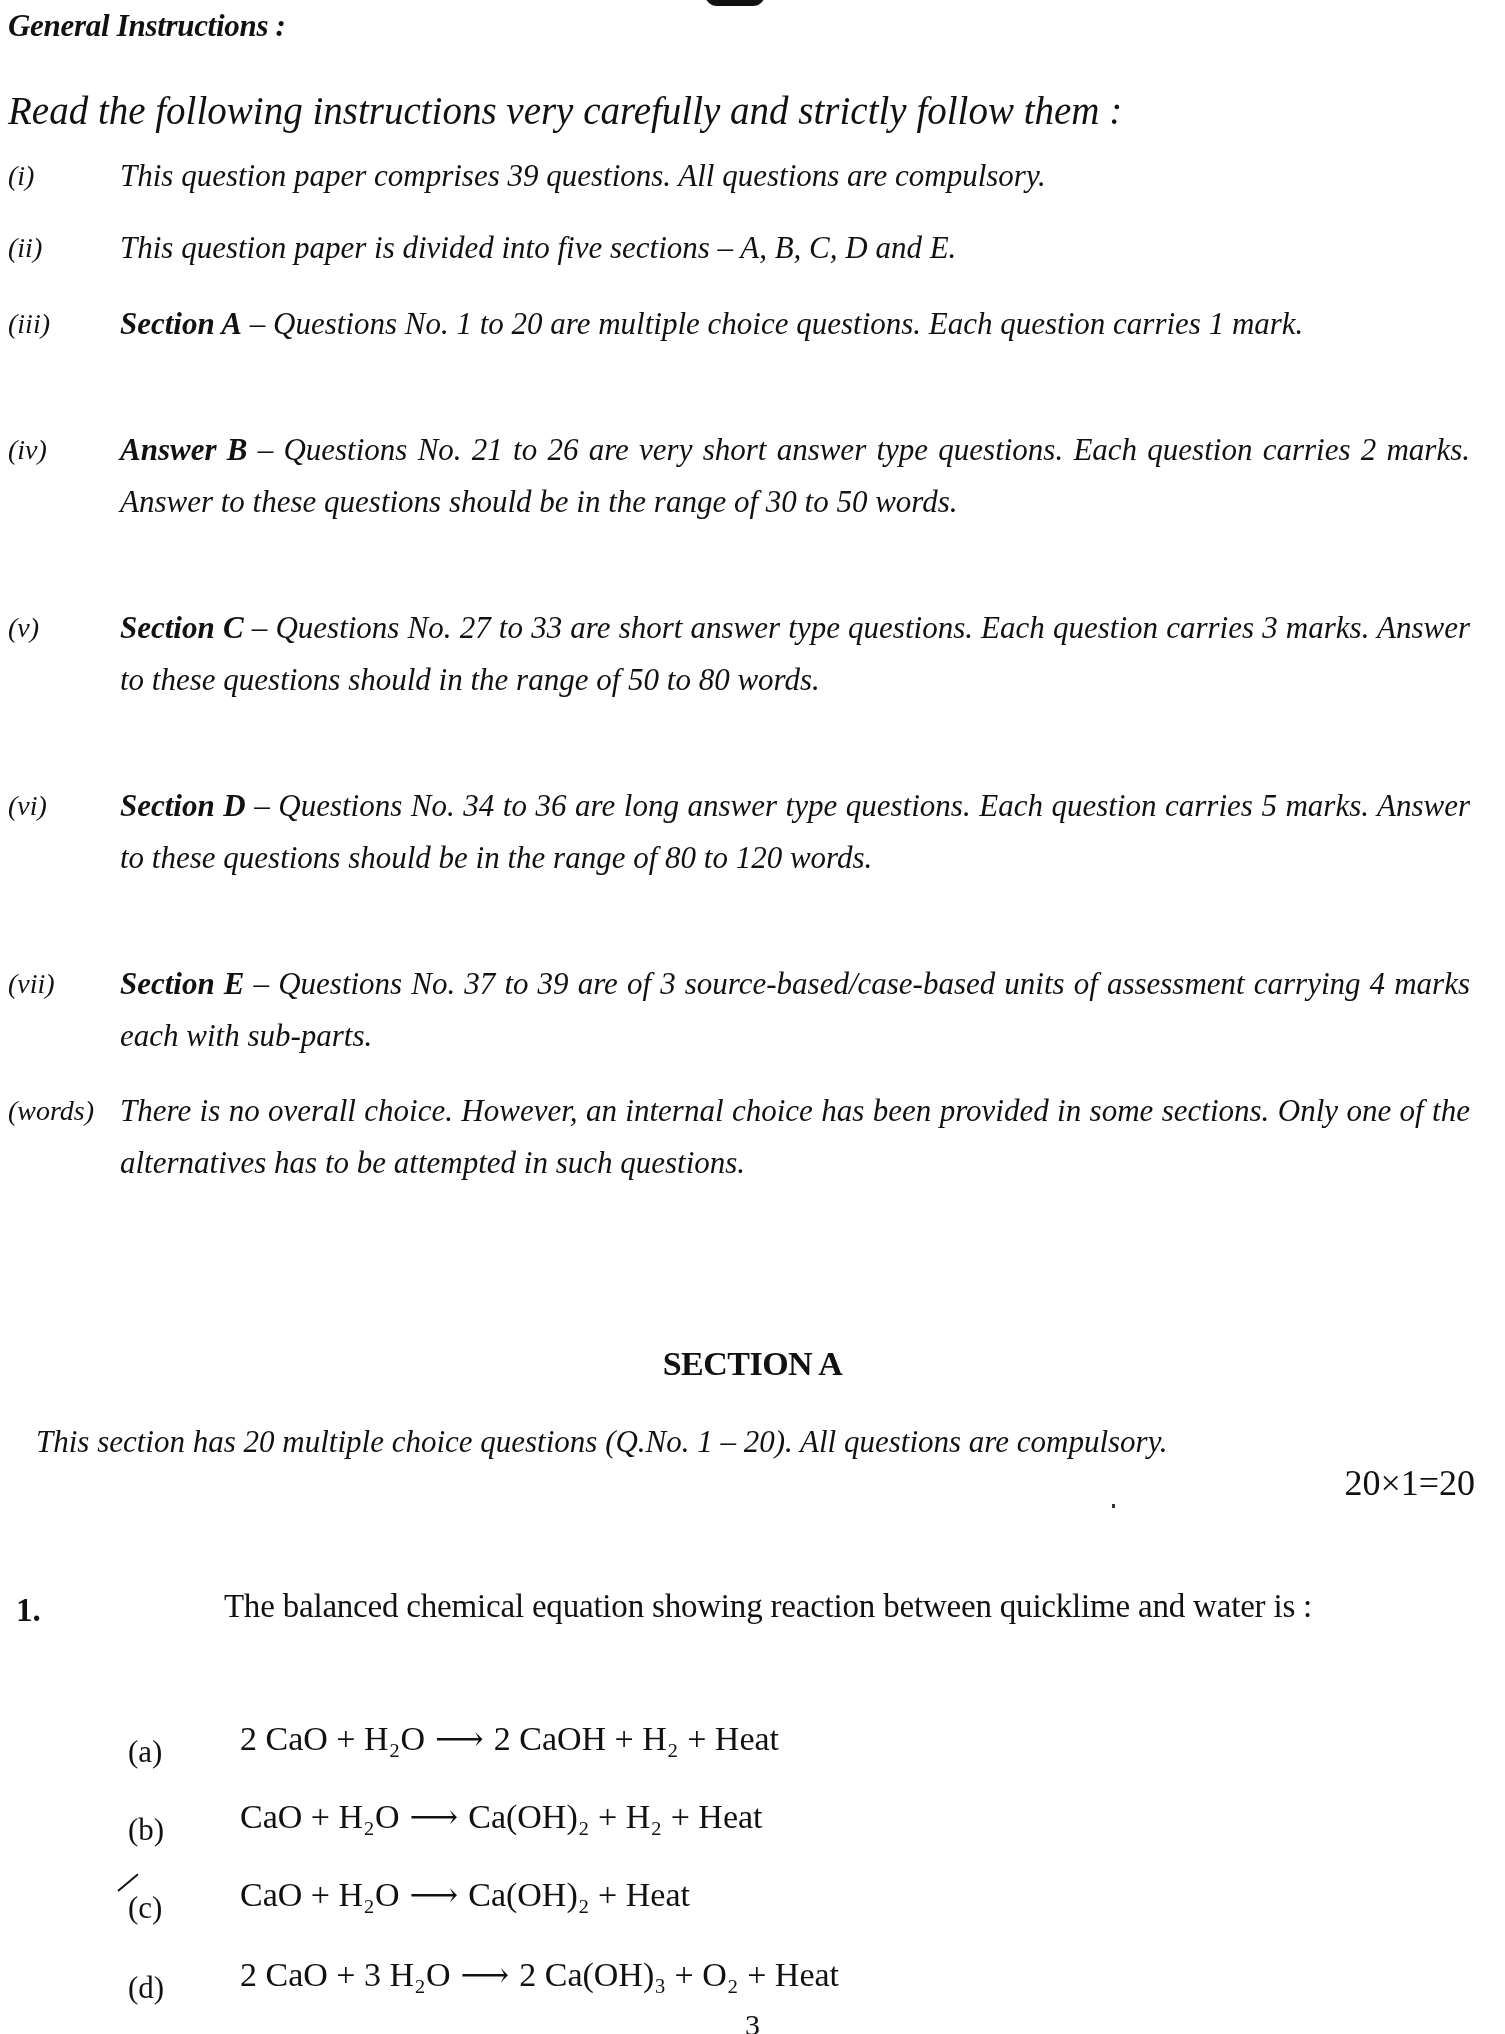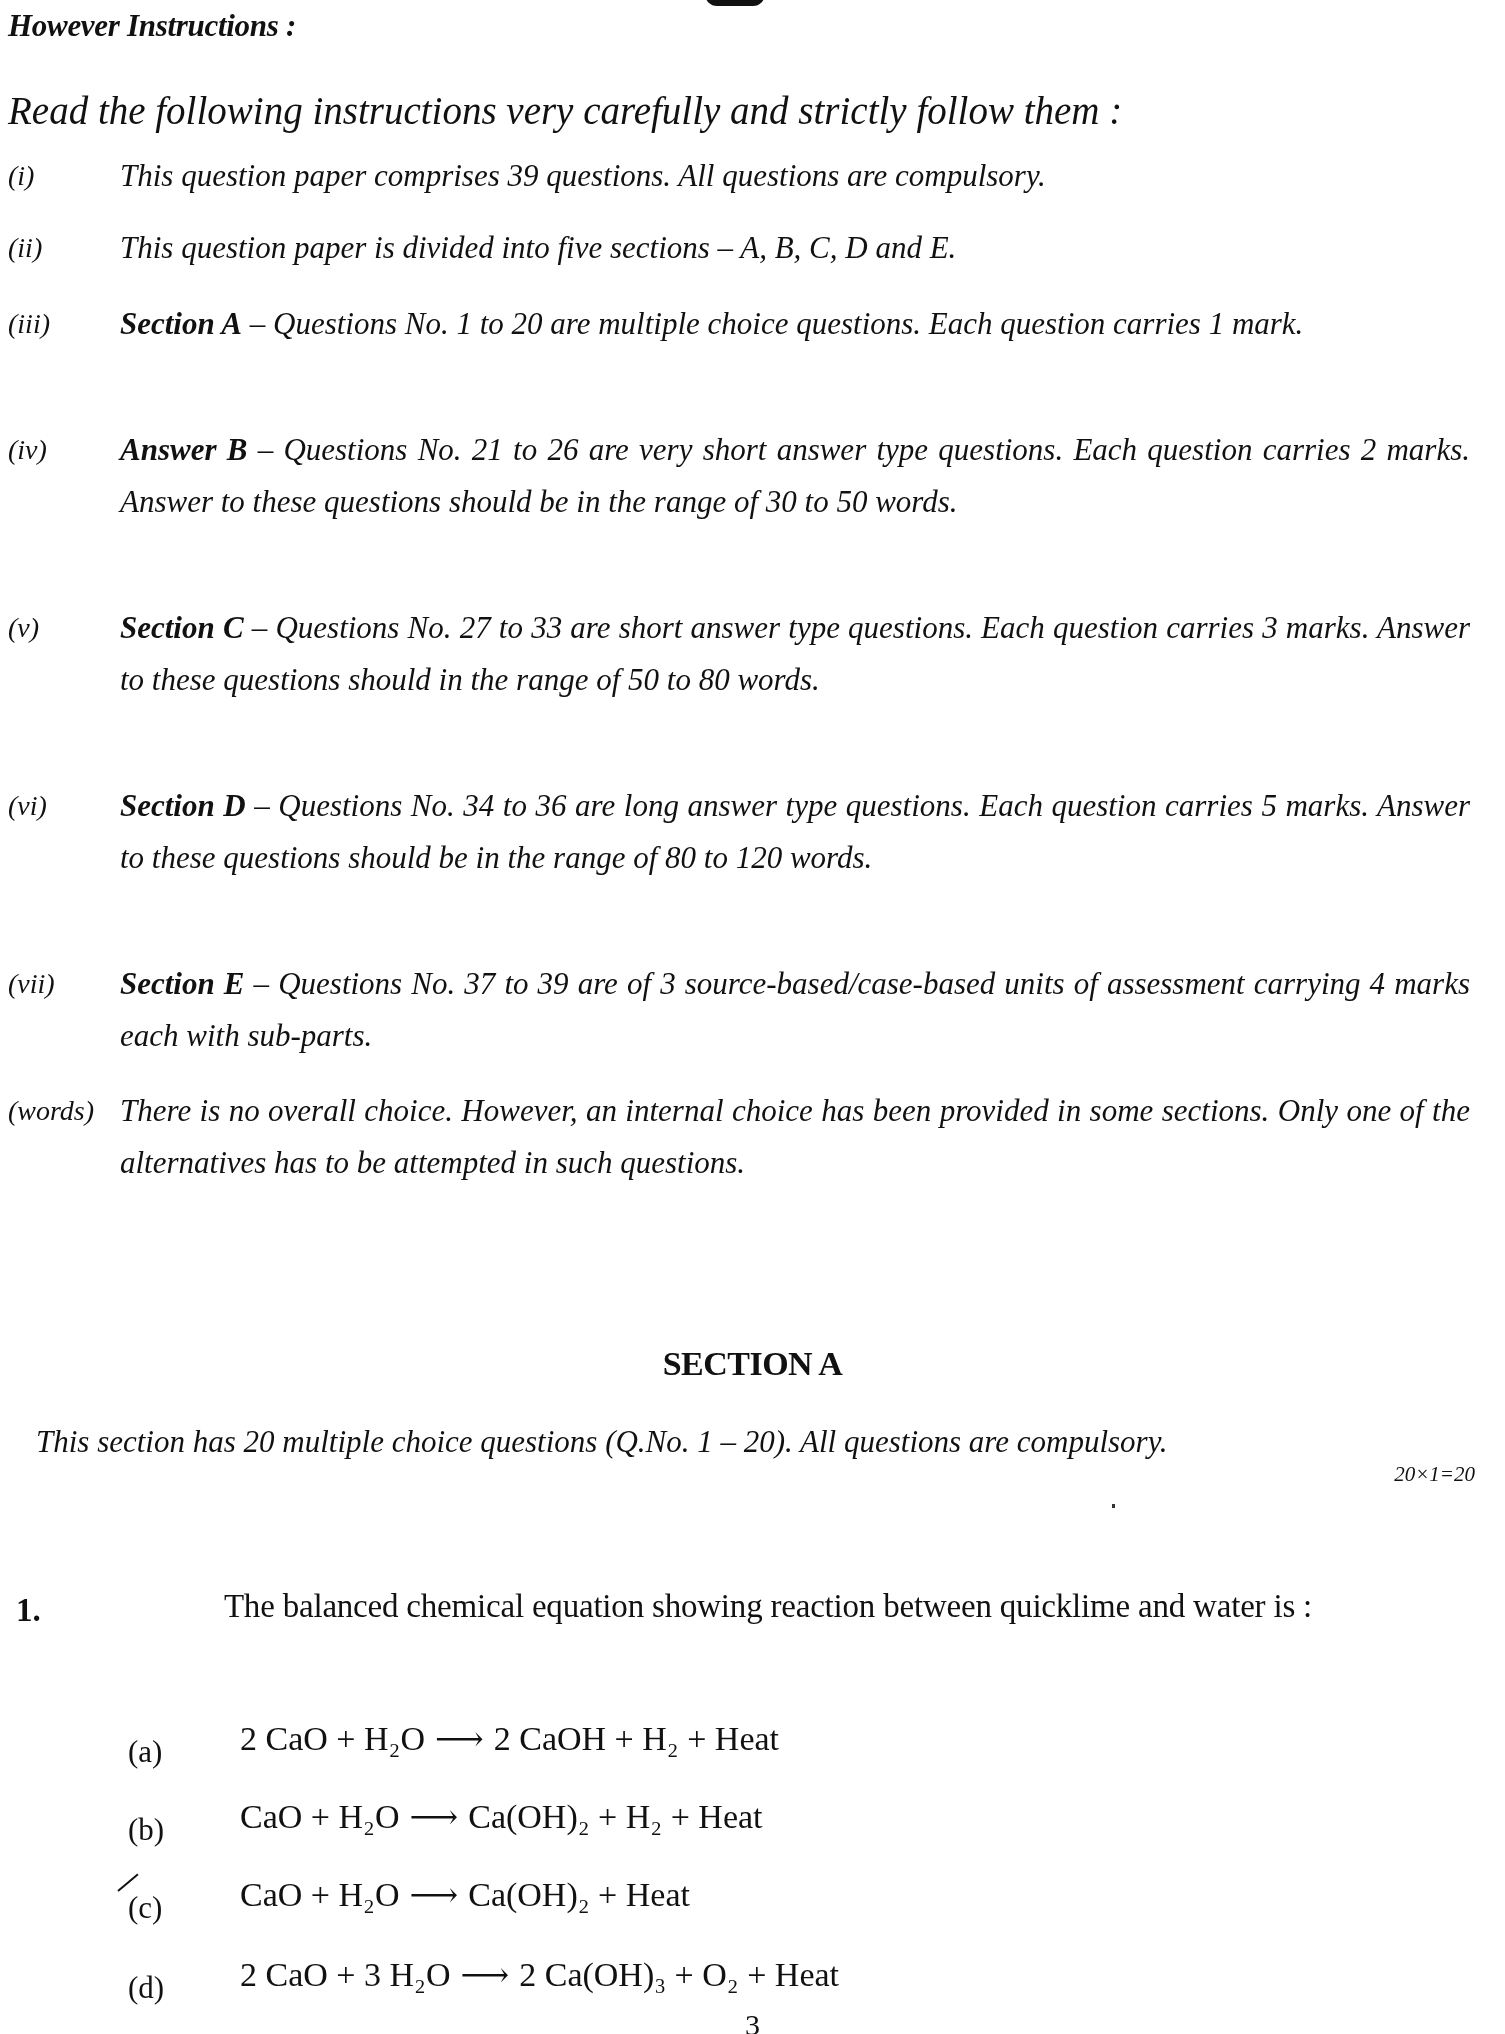--- a/index.html
+++ b/index.html
@@ -80,22 +80,21 @@
       width: 1460px;
       font-size: 31px;
       font-style: italic;
       line-height: 48px;
       margin-left: 24px;
     }
     .marks {
       position: absolute;
       right: 30px;
       top: 1462px;
-      font-size: 21px;
-      font-style: italic;
+      font-size: 36px;
     }
     .stray-dot {
       position: absolute;
       left: 1112px;
       top: 1504px;
       width: 3px;
       height: 4px;
       background: #333;
     }
     .question {
@@ -159,21 +158,21 @@
       top: 2008px;
       text-align: center;
       font-size: 30px;
     }
   </style>
 </head>
 <body>
 
 <div class="top-fragment"></div>
 
-<div class="heading">However Instructions :</div>
+<div class="heading">General Instructions :</div>
 <div class="intro">Read the following instructions very carefully and strictly follow them :</div>
 
 <div class="instr" style="top:150px;">
   <span class="num">(i)</span>
   <span class="txt">This question paper comprises 39 questions. All questions are compulsory.</span>
 </div>
 
 <div class="instr" style="top:222px;">
   <span class="num">(ii)</span>
   <span class="txt">This question paper is divided into five sections – A, B, C, D and E.</span>

